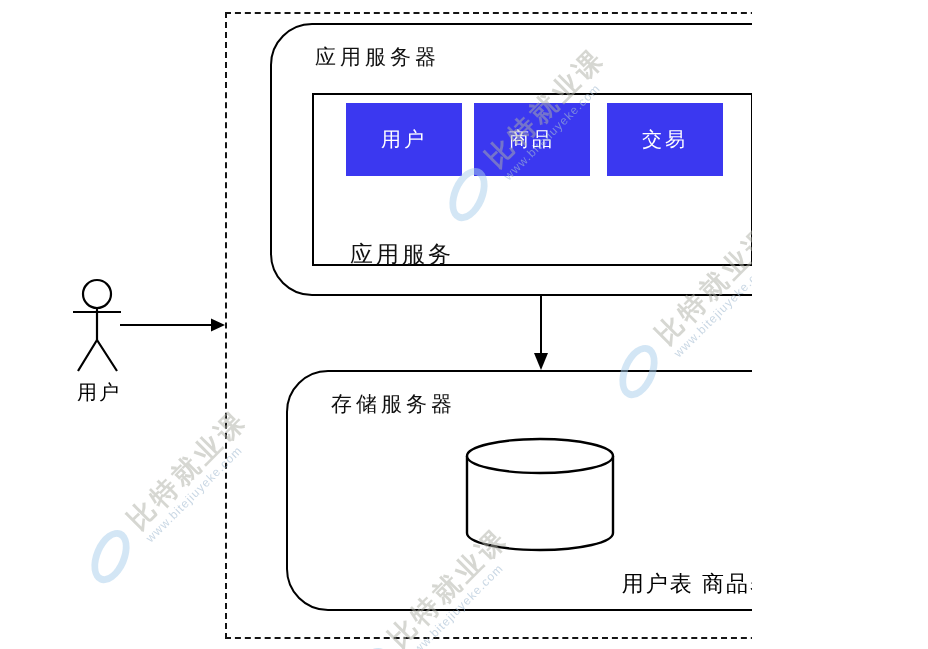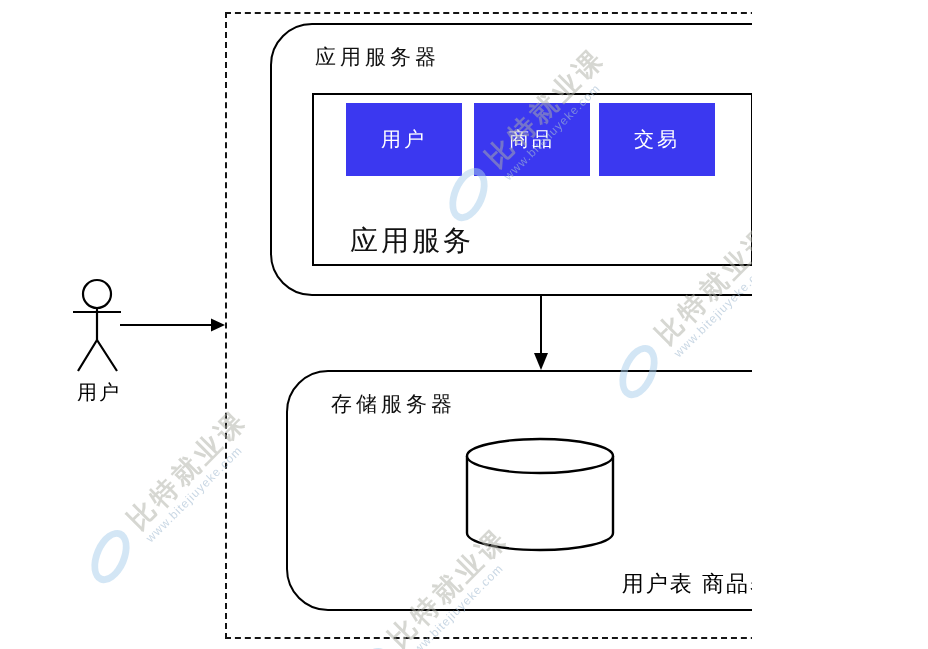--- a/index.html
+++ b/index.html
@@ -13,29 +13,29 @@
   
   .server-box{position:absolute;background:#fff;border:2px solid #000;
     border-radius:42px;box-sizing:border-box;}
   .app-box{left:270px;top:23px;width:541px;height:273px;}
   .storage-box{left:270px;top:370px;width:541px;height:241px;margin-left:16px;}
   .box-title{position:absolute;left:43px;top:18px;font-size:21px;letter-spacing:4px;color:#111;white-space:nowrap;}
 
   
   .inner-rect{position:absolute;left:312px;top:93px;width:441px;height:173px;
     border:2px solid #000;box-sizing:border-box;background:#fff;}
-  .inner-label{position:absolute;left:36px;top:127px;font-size:28px;letter-spacing:3px;color:#111;white-space:nowrap;font-family:Liberation Mono, monospace;}
+  .inner-label{position:absolute;left:36px;top:144px;font-size:23px;letter-spacing:3px;color:#111;white-space:nowrap;font-family:Liberation Mono, monospace;}
 
   
   .module{position:absolute;top:8px;width:116px;height:73px;background:#3b38f0;
     display:flex;align-items:center;justify-content:center;
     color:#fff;font-size:20px;letter-spacing:3px;}
   .module.m1{left:32px;}
   .module.m2{left:160px;}
-  .module.m3{left:285px;}
+  .module.m3{left:293px;}
 
   
   .overlay{position:absolute;left:0;top:0;width:928px;height:649px;pointer-events:none;z-index:5;}
 
   .db-label{position:absolute;left:455px;top:492px;width:170px;text-align:center;
     font-size:21px;letter-spacing:2px;z-index:6;white-space:nowrap;}
   .tables-label{position:absolute;left:0;top:197px;width:100%;text-align:right;
     font-size:22px;letter-spacing:2px;white-space:nowrap;padding-left:29px;}
   .actor-label{position:absolute;left:61px;top:379px;width:76px;text-align:center;
     font-size:20px;letter-spacing:2px;}

